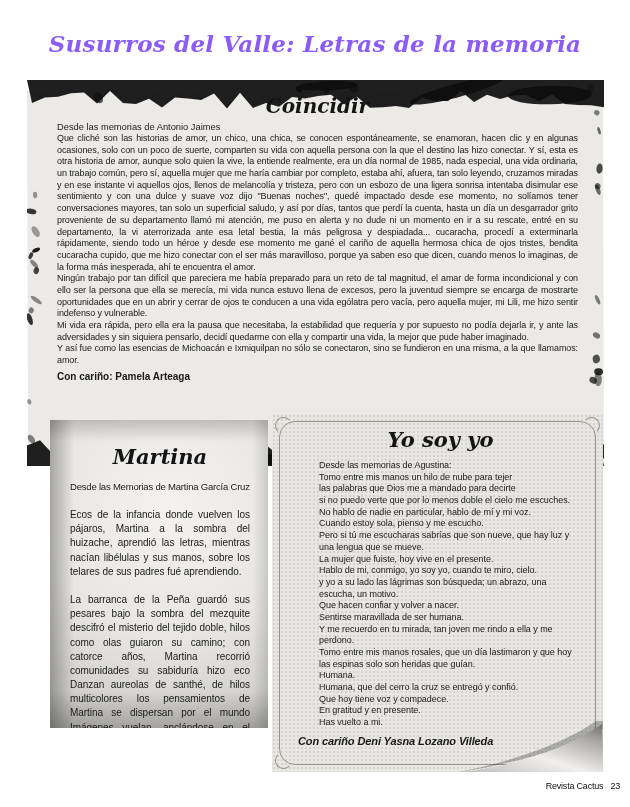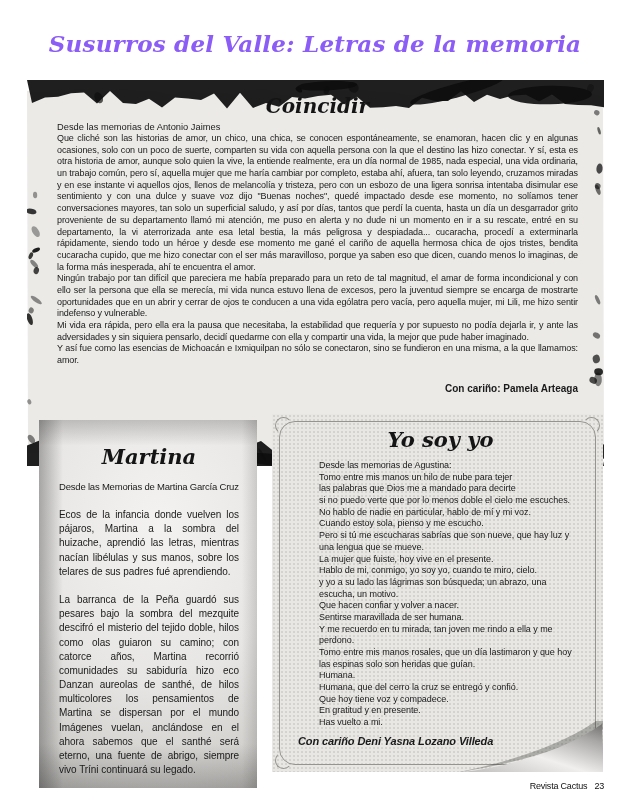--- a/index.html
+++ b/index.html
@@ -17,24 +17,24 @@
   .coincidir{position:absolute;left:27px;top:80px;width:577px;height:386px;}
   .coincidir svg{position:absolute;left:0;top:0;width:100%;height:100%;}
   .coincidir .content{position:absolute;left:30px;right:26px;top:14px;bottom:10px;}
   .sec-title{
     font-family:"DejaVu Serif",serif;font-style:italic;font-weight:bold;
     text-align:center;margin:0;color:#141414;
   }
   .coincidir .sec-title{font-size:20px;margin-bottom:4px;}
   .coincidir .byline{font-size:9.3px;margin:0 0 1px;}
   .coincidir p{font-size:9px;line-height:1.3;text-align:justify;margin:0;letter-spacing:-0.1px;}
-  .coincidir .sig{font-weight:bold;text-align:right;font-size:10px;margin-top:16px;}
+  .coincidir .sig{font-weight:bold;text-align:left;font-size:10px;margin-top:4px;}
   
   .martina{
-    position:absolute;left:39px;top:420px;width:218px;height:368px;overflow:hidden;
+    position:absolute;left:50px;top:420px;width:218px;height:308px;overflow:hidden;
     background:
       linear-gradient(90deg,rgba(15,15,15,.30),rgba(15,15,15,0) 11%),
       linear-gradient(270deg,rgba(15,15,15,.14),rgba(0,0,0,0) 7%),
       linear-gradient(180deg,rgba(15,15,15,.20),rgba(0,0,0,0) 7%),
       linear-gradient(0deg,rgba(15,15,15,.22),rgba(0,0,0,0) 12%),
       radial-gradient(130% 95% at 55% 28%, #f3f2f0 0%, #e7e6e4 45%, #cfcecb 75%, #aeada9 100%);
   }
   .martina .content{position:absolute;left:20px;right:18px;top:14px;bottom:12px;}
   .martina .sec-title{font-size:21px;margin:10px 0 12px;}
   .martina .byline{font-size:9.5px;letter-spacing:-0.2px;white-space:nowrap;margin:0 0 16px;}
@@ -56,21 +56,21 @@
   .yo .fl-tl{left:3px;top:3px;border-top-color:#95948e;border-left-color:#95948e;}
   .yo .fl-tr{right:3px;top:3px;border-top-color:#95948e;border-right-color:#95948e;}
   .yo .fl-bl{left:3px;bottom:3px;border-bottom-color:#95948e;border-left-color:#95948e;}
   .yo .fl-br{right:3px;bottom:3px;border-bottom-color:#95948e;border-right-color:#95948e;}
   .yo .content{position:absolute;left:26px;right:20px;top:13px;bottom:12px;}
   .yo .sec-title{font-size:21px;margin:0 0 8px;}
   .yo .line{font-size:9px;line-height:1.3;letter-spacing:-0.05px;padding-left:21px;}
   .yo .sig{font-weight:bold;font-size:11px;margin-top:6px;letter-spacing:-0.1px;font-style:italic;}
   .yo .curl{position:absolute;right:-1px;bottom:-1px;}
   
-  .footer{position:absolute;top:781px;right:26px;font-size:9px;color:#111;letter-spacing:-0.2px;text-align:right;}
+  .footer{position:absolute;top:781px;right:10px;font-size:9px;color:#111;letter-spacing:-0.2px;text-align:right;}
   .footer .num{margin-left:7px;}
 </style>
 </head>
 <body>
 
 <h1 class="page-title">Susurros del Valle: Letras de la memoria</h1>
 
 <section class="coincidir">
   <svg id="torn-svg" viewBox="0 0 577 334" preserveAspectRatio="none">
       <polygon points="0,9.3 16,10.7 32,11.5 48,8.1 64,8.3 80,9.2 96,7.8 112,9.6 128,9.6 144,12.9 160,8.4 176,11.4 192,11.2 208,11.8 224,8.4 240,7.8 256,13.2 272,10.0 288,12.2 304,9.4 320,9.8 336,8.4 352,10.5 368,10.7 384,13.7 400,9.7 416,9.1 432,10.2 448,8.3 464,14.3 480,10.8 496,13.2 512,10.8 528,14.5 544,10.7 560,10.6 576,14.2 577,322.7 561,322.3 545,320.6 529,321.8 513,324.0 497,325.0 481,321.1 465,323.6 449,319.8 433,320.1 417,322.3 401,321.4 385,319.8 369,322.9 353,319.2 337,324.1 321,322.2 305,320.9 289,321.1 273,325.1 257,319.3 241,320.1 225,323.7 209,322.5 193,319.6 177,324.8 161,322.9 145,321.5 129,320.7 113,325.1 97,323.3 81,321.6 65,321.6 49,320.0 33,324.2 17,323.7 1,322.4 " fill="#ebeae7"></polygon>

